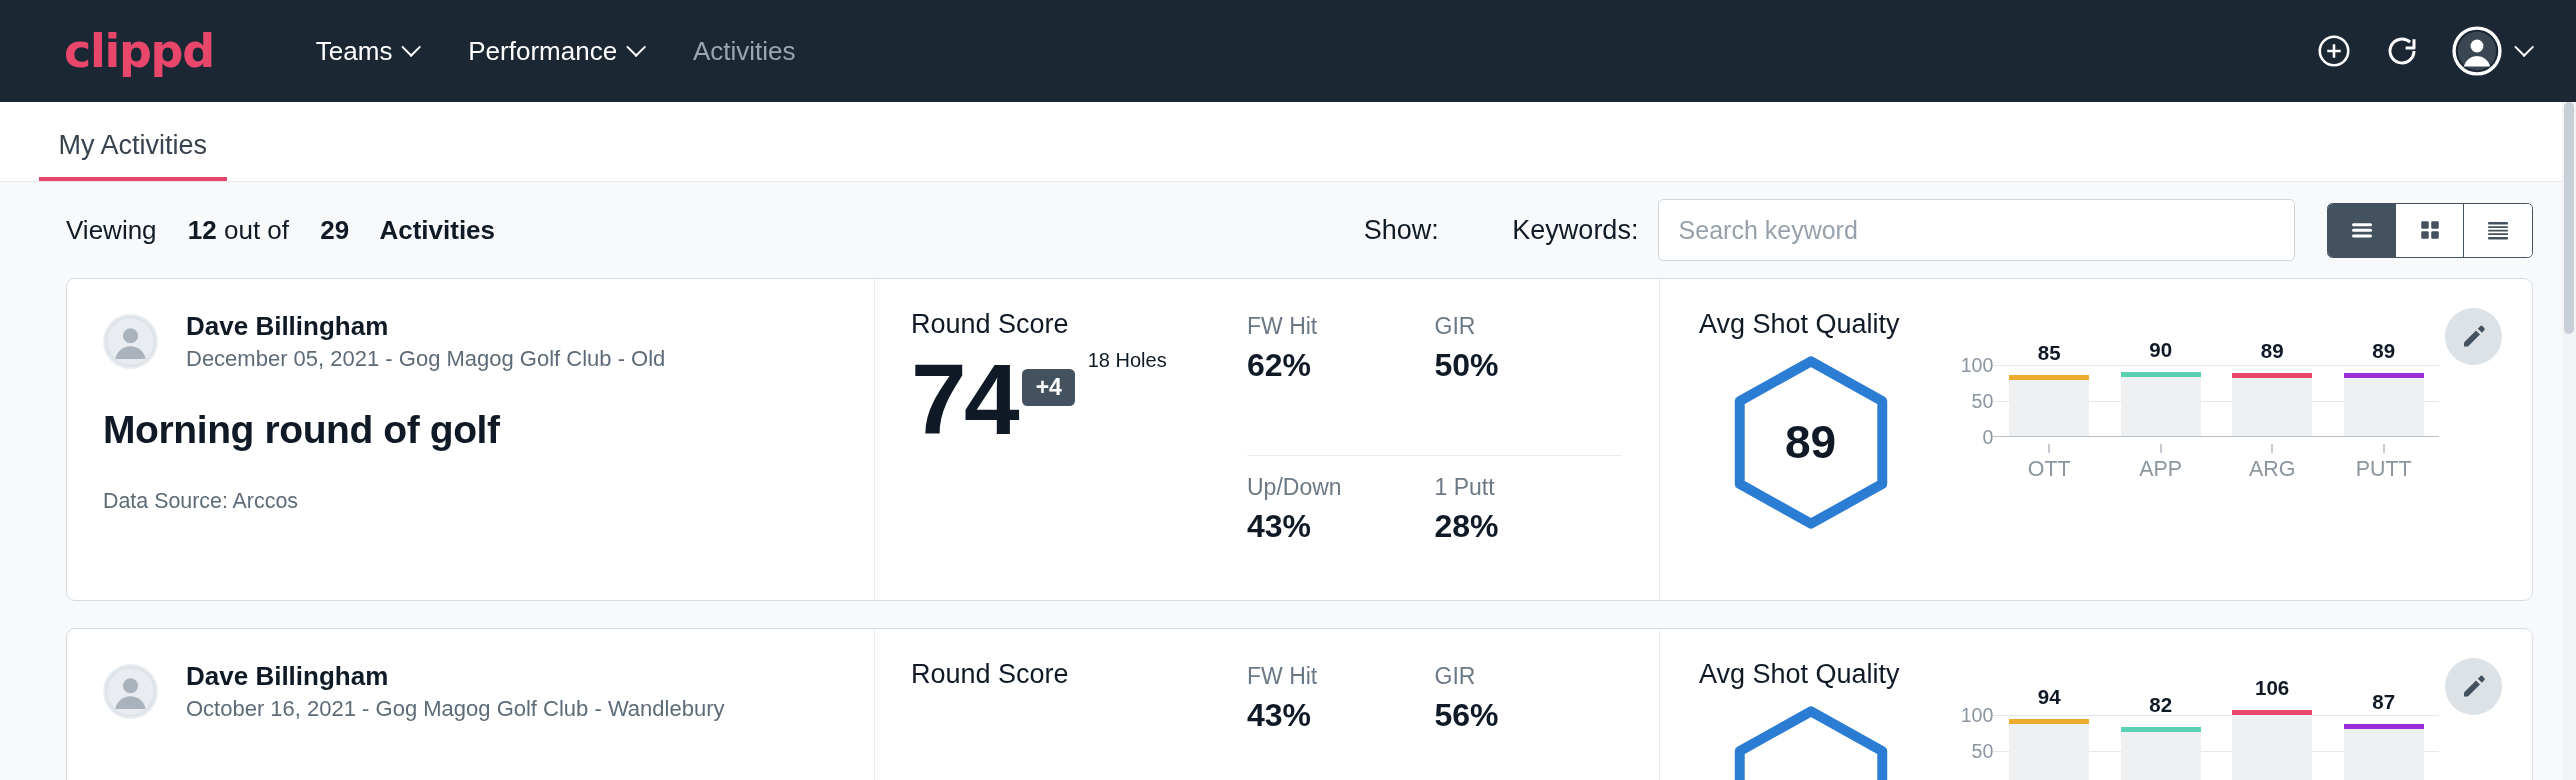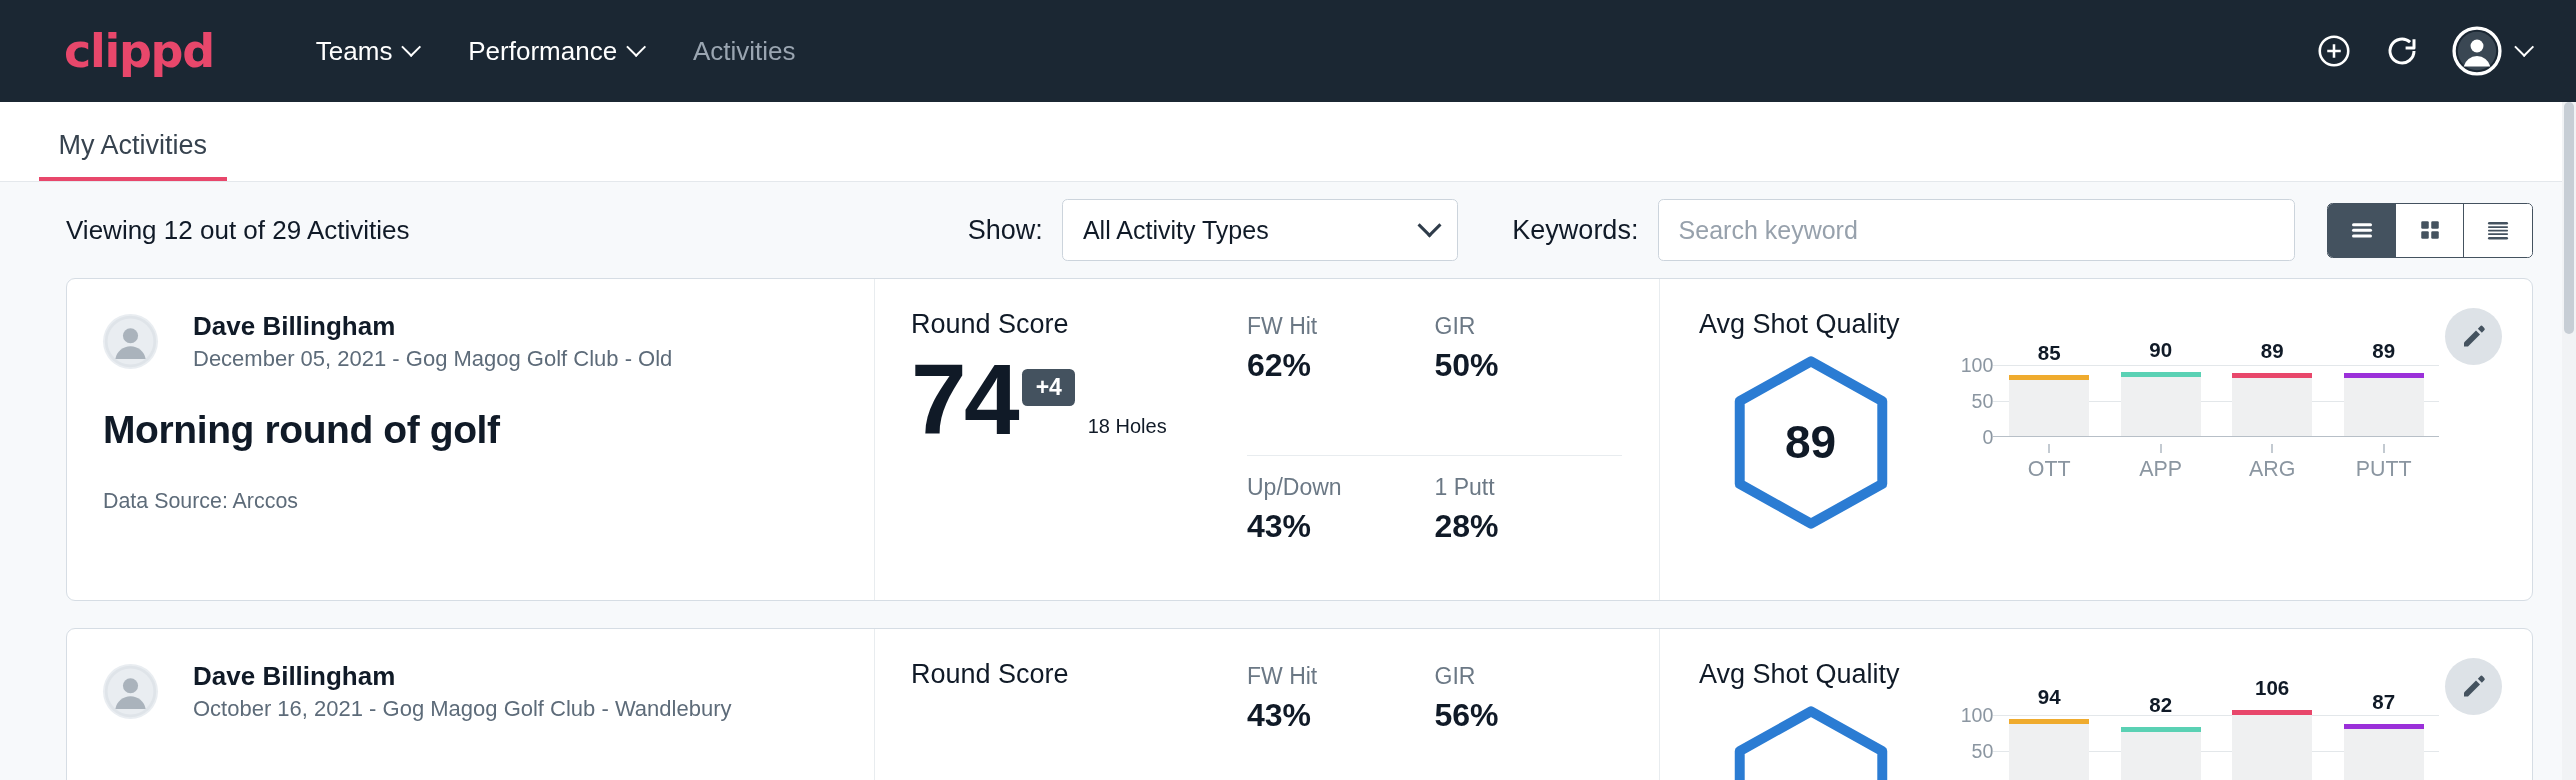--- a/index.html
+++ b/index.html
@@ -76,21 +76,21 @@
     height: 96px;
     display: flex;
     align-items: center;
     padding: 0 43px 0 66px;
     background: #f7f9fb;
   }
   .viewing {
     font-size: 26px;
     color: #101a27;
   }
-  .viewing b { font-weight: 400; }
+  .viewing b { font-weight: 700; margin-left: 24px; }
   .filter-mid {
     margin-left: auto;
     display: flex; align-items: center;
   }
   .lbl { font-size: 27px; color: #101a27; margin-right: 19.6px; }
   .select {
     width: 396px; height: 62px;
     background: #fff;
     border: 0.9px solid #ccd4dc;
     border-radius: 5.4px;
@@ -150,21 +150,21 @@
     display: flex;
     position: relative;
     margin-bottom: 27px;
   }
   .card-left {
     width: 808px;
     padding: 30px 36px 0 36px;
     border-right: 0.9px solid #e8ecef;
     flex-shrink: 0;
   }
-  .person { display: flex; align-items: center; gap: 35px; }
+  .person { display: flex; align-items: center; gap: 28px; }
   .pavatar {
     width: 55px; height: 55px;
     border-radius: 50%;
     background: #e9edf1;
     display: flex; align-items: center; justify-content: center;
     flex-shrink: 0;
   }
   .pname { font-size: 26px; font-weight: 700; color: #101a27; line-height: 1.35; }
   .pmeta { font-size: 22px; color: #5d6b79; line-height: 1.35; }
   .ctitle { font-size: 39px; font-weight: 700; color: #101a27; margin-top: 34px; letter-spacing: -0.4px; }
@@ -172,21 +172,21 @@
 
   .card-mid {
     width: 785px;
     padding: 30px 0 0 36px;
     display: flex;
     border-right: 0.9px solid #e8ecef;
     flex-shrink: 0;
   }
   .rs-block { width: 336px; }
   .rs-title { font-size: 27px; color: #101a27; }
-  .rs-row { display: flex; align-items: flex-end; margin-top: 9px; }
+  .rs-row { display: flex; align-items: flex-start; margin-top: 9px; }
   .rs-num { font-size: 100px; font-weight: 700; color: #101a27; line-height: 1; letter-spacing: -2.7px; }
   .rs-badge {
     background: #44525f; color: #fff;
     font-size: 23px; font-weight: 700;
     border-radius: 5.4px;
     padding: 5.4px 13.4px;
     align-self: flex-start;
     margin: 19.6px 0 0 5.4px;
   }
   .rs-holes { font-size: 20px; color: #101a27; margin: 0 0 10.7px 12.5px; }
@@ -325,24 +325,20 @@
   </div>
 </div>
 
 <div class="filterbar">
   <div class="viewing">
     <span>Viewing </span><b>12</b><span> out of </span><b>29</b><b> Activities</b>
   </div>
 
   <div class="filter-mid">
     <span class="lbl">Show:</span>
-    <div class="select">
-      <span>All Activity Types</span>
-      <span class="selchev"></span>
-    </div>
     <span class="kw-label">Keywords:</span>
     <input class="search" type="text" placeholder="Search keyword" style="">
 
     <div class="viewtoggle">
       <div class="vbtn active">
         <svg width="30" height="30" viewBox="0 0 24 24">
           <rect x="4" y="6.5" width="16" height="2.4" rx="1.2" fill="#ffffff"></rect>
           <rect x="4" y="11" width="16" height="2.4" rx="1.2" fill="#ffffff"></rect>
           <rect x="4" y="15.5" width="16" height="2.4" rx="1.2" fill="#ffffff"></rect>
         </svg>

